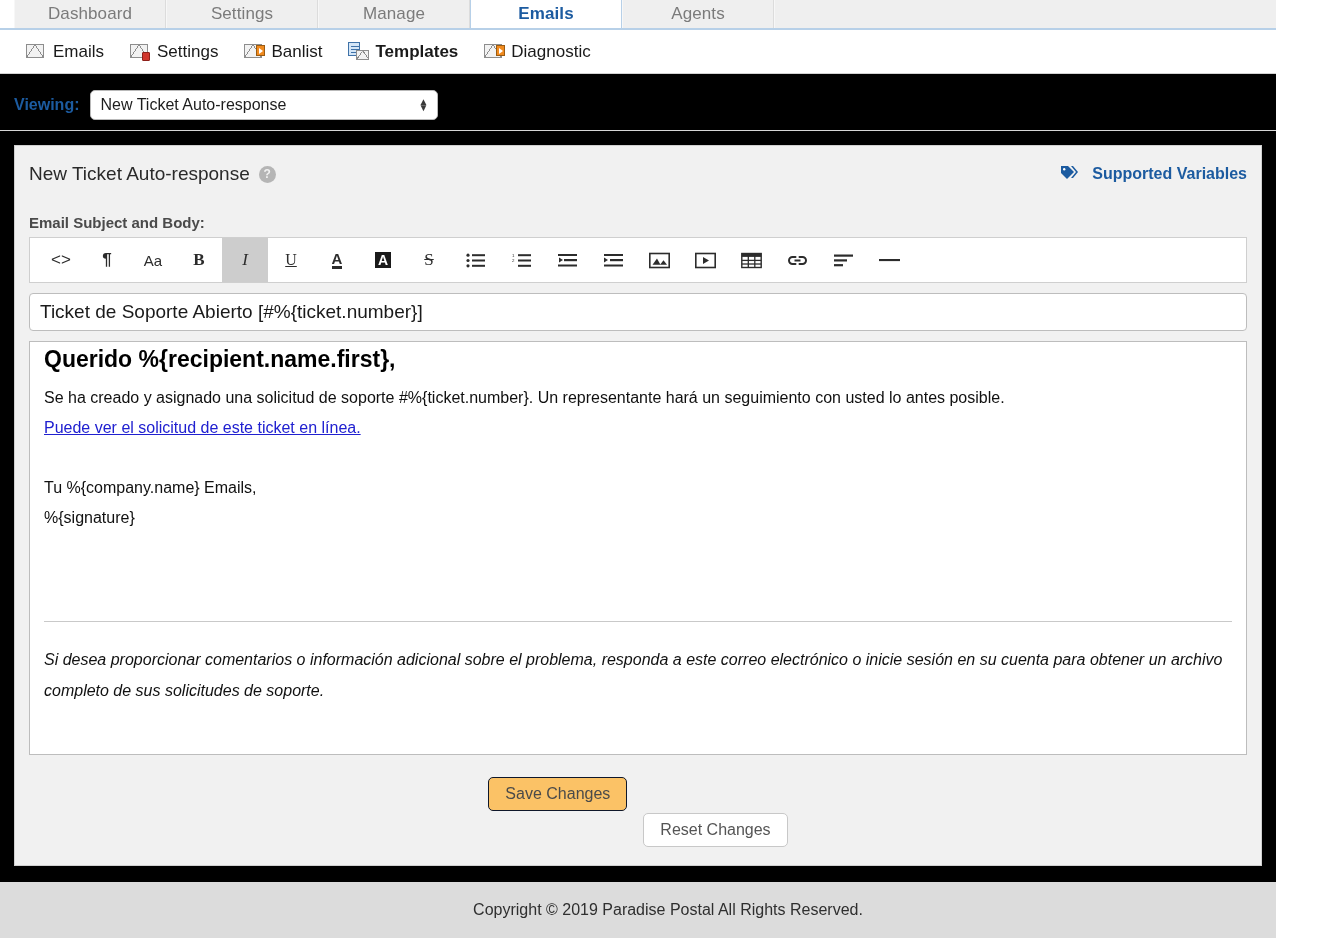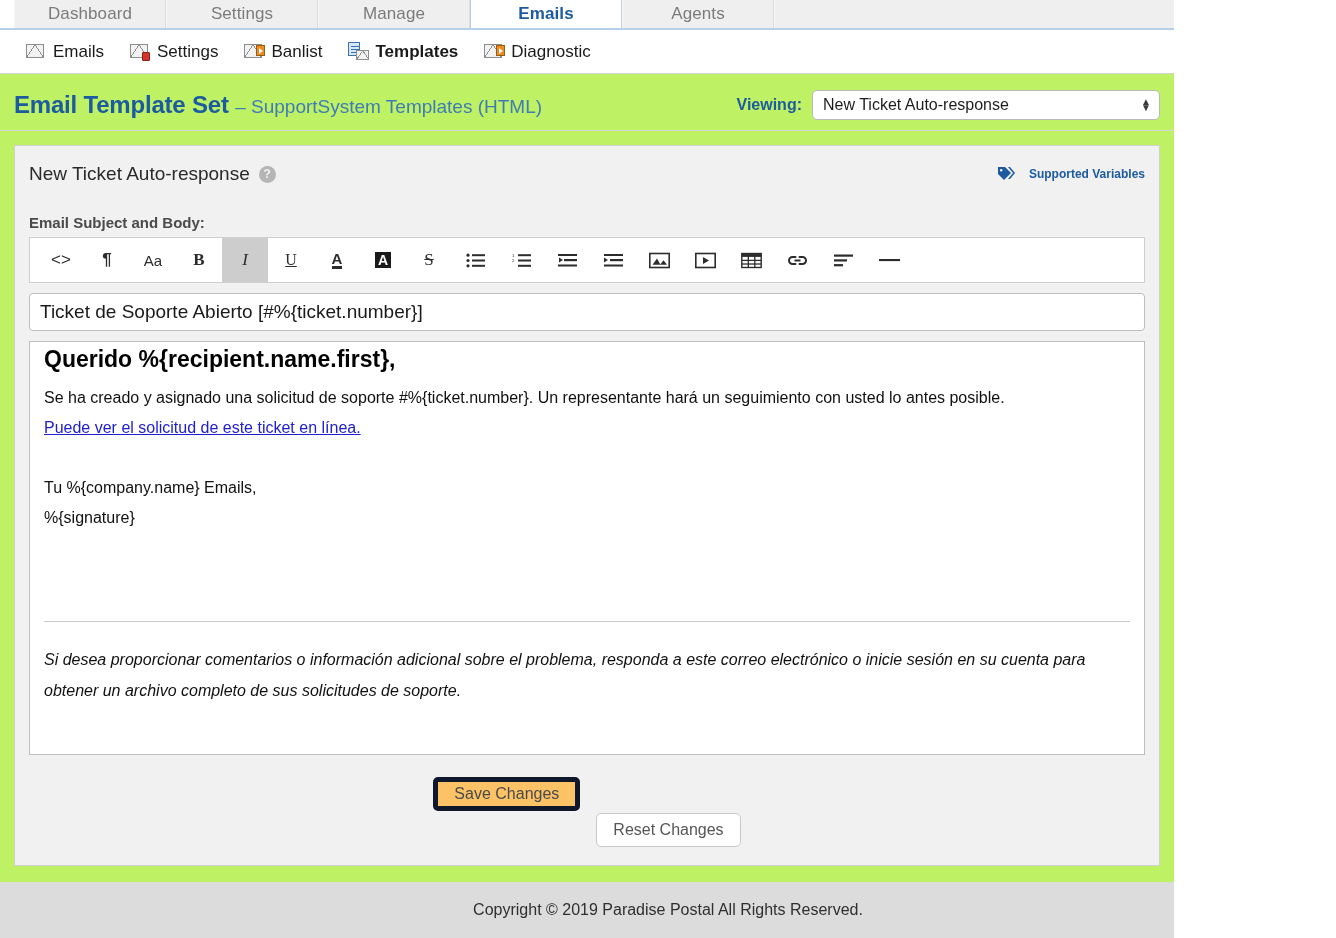--- a/index.html
+++ b/index.html
@@ -5,23 +5,23 @@
   * { box-sizing: border-box; }
   html, body {
     margin: 0; padding: 0;
     width: 1336px; height: 938px;
     background: #ffffff;
     font-family: "Liberation Sans", sans-serif;
     -webkit-font-smoothing: antialiased;
   }
   #page {
     position: relative;
-    width: 1174px; height: 938px;
+    width: 1276px; height: 938px;
     overflow: hidden;
-    background: #bef264;
+    background: #000000;
   }
 
   
   .tabbar {
     position: relative;
     height: 30px;
     background: #ffffff;
     border-bottom: 2px solid #b7d0e8;
     display: flex;
     align-items: stretch;
@@ -139,21 +139,21 @@
     display:flex; align-items:center; justify-content:space-between;
     padding: 0 14px 0 14px;
   }
   .panel-title { font-size: 19px; color:#2a2a2a; display:flex; align-items:center; gap:9px;}
   .help-icon {
     width:17px; height:17px; border-radius:50%;
     background:#b5b5b5; color:#f2f2f2;
     font-size:12px; font-weight:bold; line-height:17px; text-align:center;
     cursor:pointer;
   }
-  .supported-vars { display:flex; align-items:center; gap:14px; color:#1c5ba0; font-size:12px; font-weight:bold; cursor:pointer;}
+  .supported-vars { display:flex; align-items:center; gap:14px; color:#1c5ba0; font-size:16px; font-weight:bold; cursor:pointer;}
 
   
   .editor-label { font-size:15px; font-weight:bold; color:#4a4a4a; padding:12px 14px 6px 14px; }
   .editor-shell { margin: 0 14px; }
   .toolbar {
     border:1px solid #cfcfcf; background:#ffffff;
     height:46px; display:flex; align-items:stretch;
     padding-left: 8px;
   }
   .tb-btn {
@@ -188,21 +188,21 @@
   .body-note { font-size:16px; font-style:italic; color:#111; line-height:31px; margin: 22px 0 0 0; }
 
   
   .btnrow { display:flex; justify-content:center; gap:16px; padding: 22px 0 18px 0; }
   .btn {
     height: 34px; padding: 0 16px;
     border-radius:5px; font-size:16px;
     display:flex; align-items:center; justify-content:center;
     cursor:pointer;
   }
-  .btn-save { background:#fbc266; border:5px solid #0f172a; color:#4a4a4a; }
+  .btn-save { background:#fbc266; border:1px solid #0f172a; color:#4a4a4a; }
   .btn-plain { background:#ffffff; border:1px solid #c8c8c8; color:#555;margin-top:36px; }
 
   
   .footer {
     position:absolute; left:0; bottom:0; width:1336px; height:56px;
     background:#dcdcdc;
     display:flex; align-items:center; justify-content:center;
     font-size:16px; color:#2f2f2f;
   }
 </style>
@@ -266,24 +266,20 @@
     <div class="subnav-item">
       <span class="subnav-icon">
           <span class="env"></span>
           <span class="badge-sq"></span>
         </span>
       <span>Diagnostic</span>
     </div>
   </div>
 
   <div class="titlerow">
-    <div>
-      <span class="page-title">Email Template Set</span>
-      <span class="page-subtitle">– SupportSystem Templates (HTML)</span>
-    </div>
     <div class="viewing-wrap">
       <span class="viewing-label">Viewing:</span>
       <div class="select-box">
         <span>New Ticket Auto-response</span>
         <span class="spin">
             <span>▲</span>
             <span>▼</span>
           </span>
       </div>
     </div>

